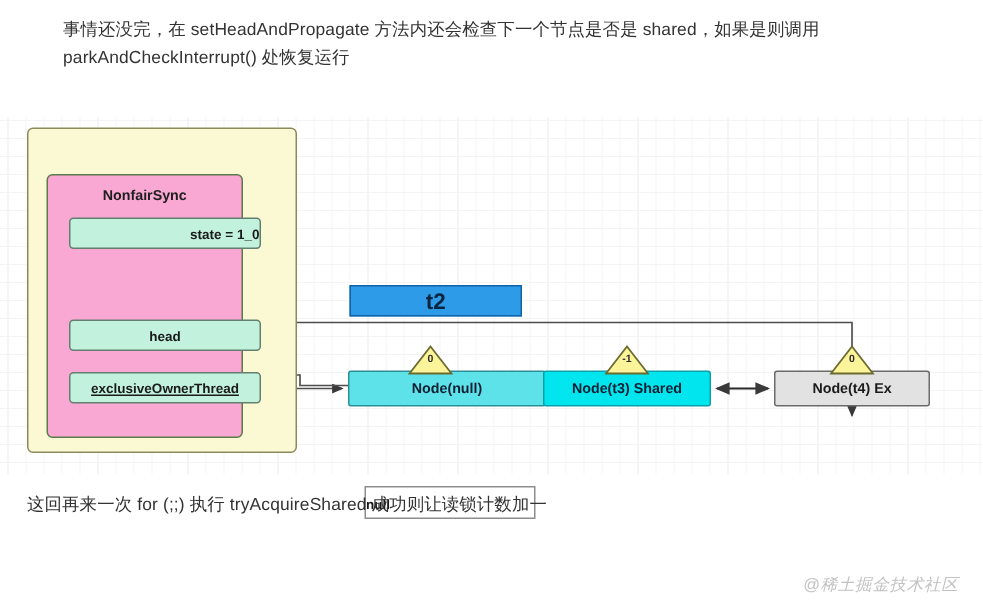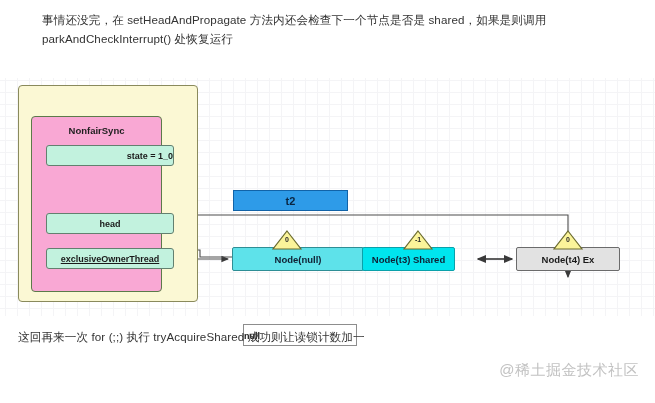--- a/index.html
+++ b/index.html
@@ -130,21 +130,21 @@
   #node-head {
     left: 232px;
     top: 169px;
     width: 132px;
     background: #5ee2ea;
     border: 1.4px solid #2e8e95;
   }
   #node-t3 {
     left: 362px;
     top: 169px;
-    width: 93px;
+    width: 112px;
     background: #00e5ee;
     border: 1.4px solid #0aa1aa;
   }
   #node-t4 {
     left: 516px;
     top: 169px;
     width: 104px;
     background: #e2e2e2;
     border: 1.4px solid #6b6b6b;
     color: #1a1a1a;
@@ -154,21 +154,21 @@
   #t2-bar {
     position: absolute;
     left: 233px;
     top: 112px;
     width: 115px;
     height: 21px;
     line-height: 21px;
     text-align: center;
     background: #2e9be8;
     border: 1.4px solid #1163a8;
-    font-size: 11px;
+    font-size: 15px;
     font-weight: bold;
     color: #0a2540;
     box-sizing: border-box;
   }
 
   
   #null-box {
     position: absolute;
     left: 243px;
     top: 246px;
@@ -210,24 +210,25 @@
     left: 0; top: 0;
     width: 655px; height: 238px;
     overflow: visible;
     pointer-events: none;
   }
 
   
   #watermark {
     position: absolute;
     right: 16px;
-    bottom: 23px;
-    font-size: 15px;
+    bottom: 6px;
+    font-size: 11px;
     color: #c2c2c2;
     letter-spacing: 0.5px;
+    font-style: italic;
   }
 </style>
 </head>
 <body>
 
 <div class="note" id="note-top">
   <span class="line">事情还没完，在 setHeadAndPropagate 方法内还会检查下一个节点是否是 shared，如果是则调用</span>
   <span class="line">parkAndCheckInterrupt() 处恢复运行</span>
 </div>
 

